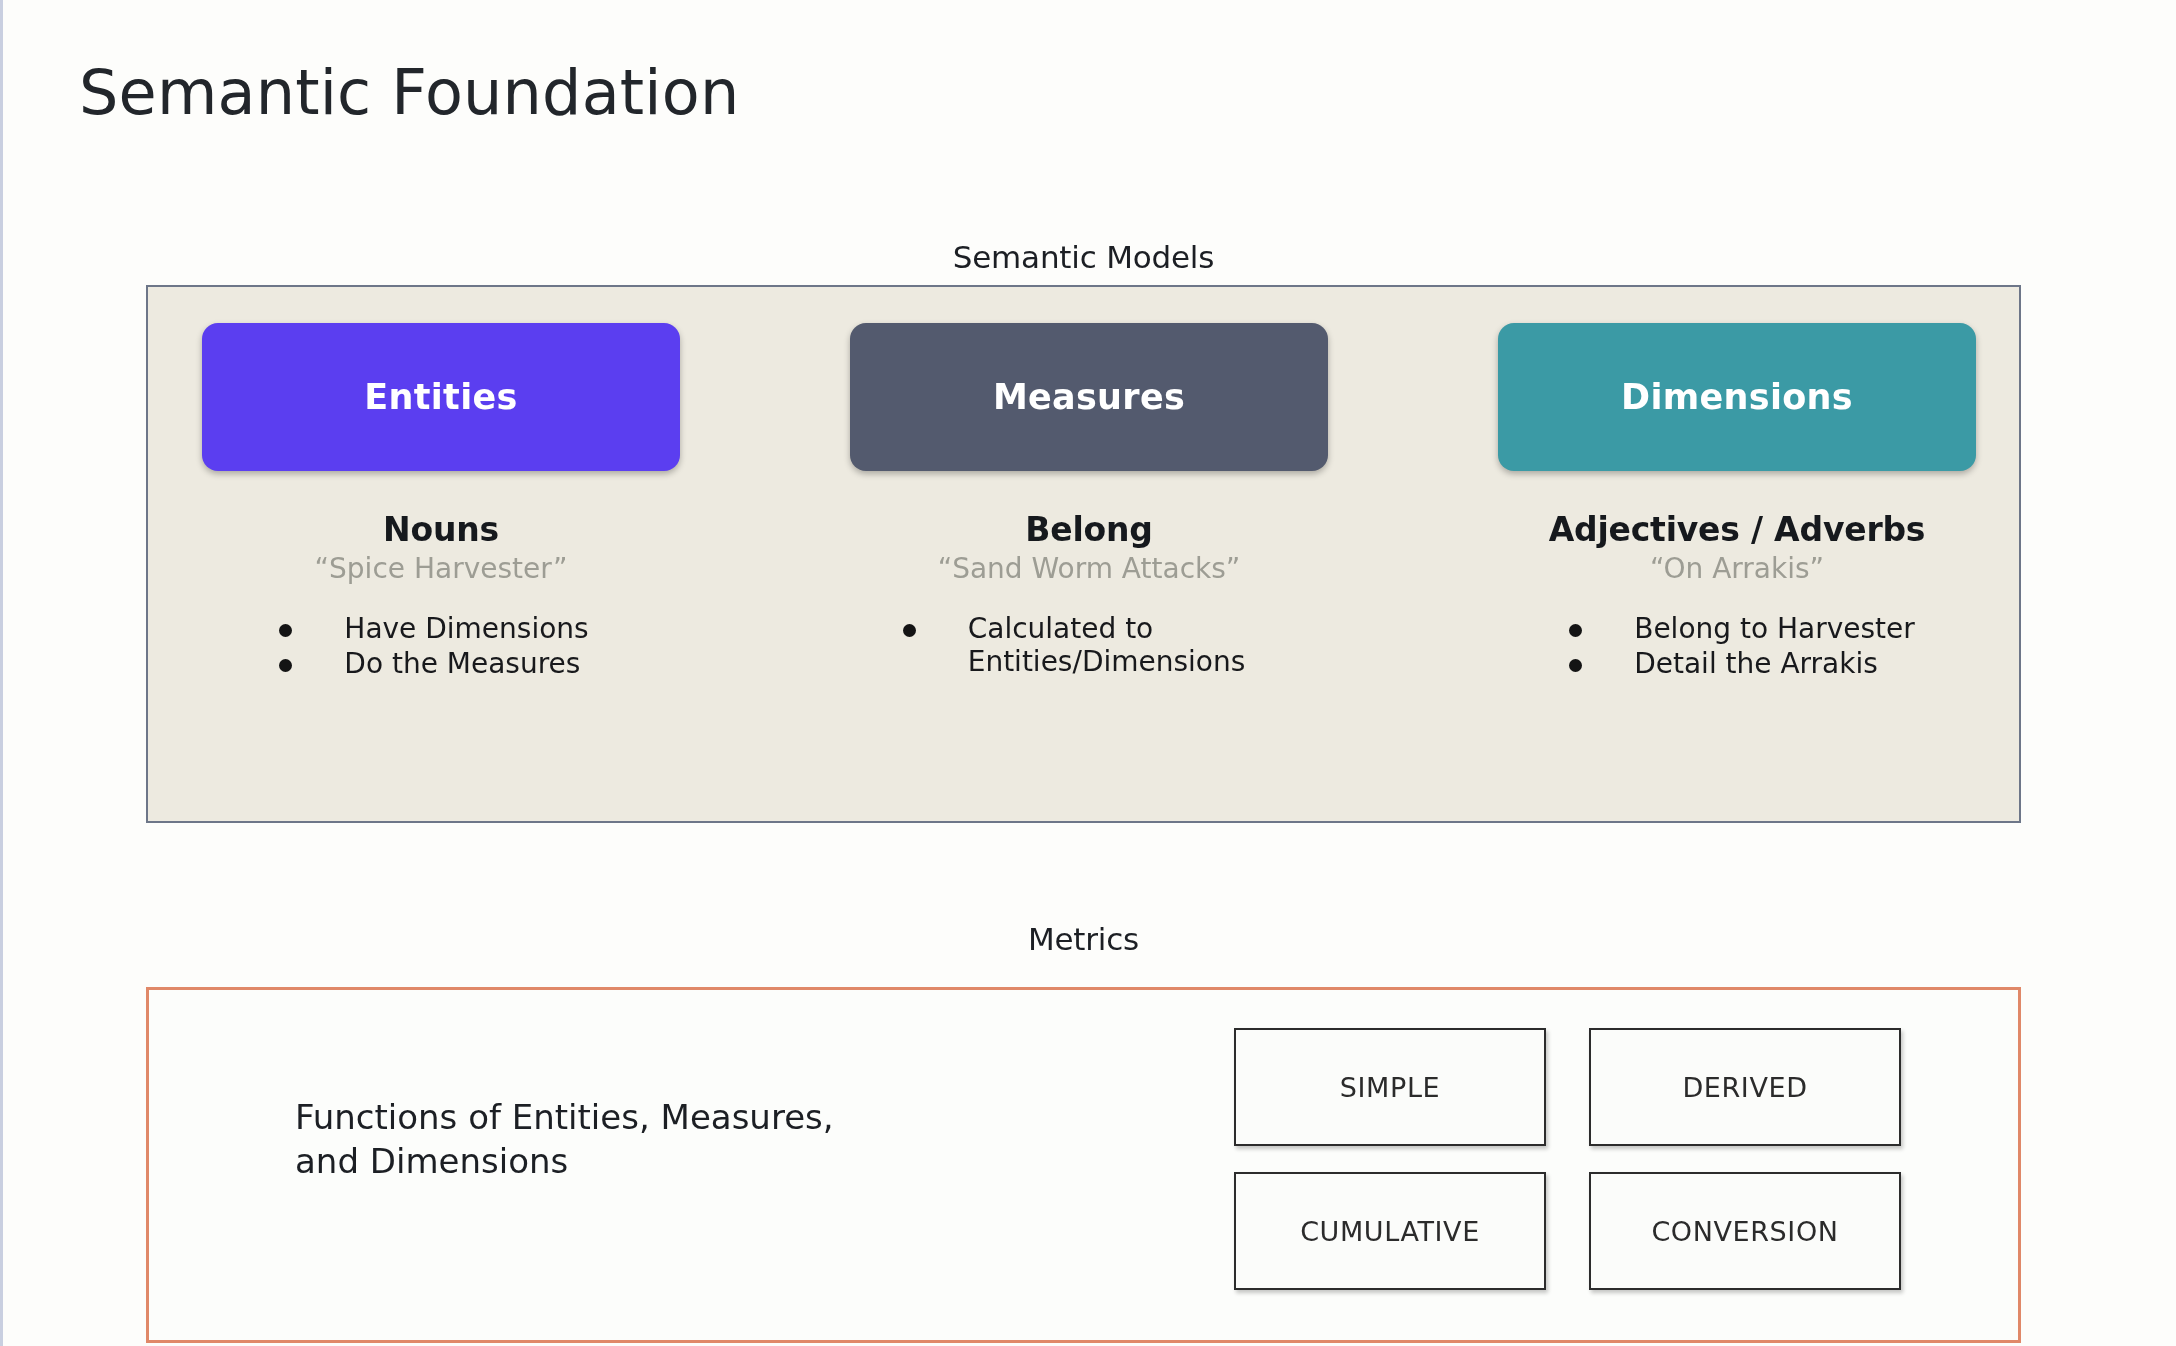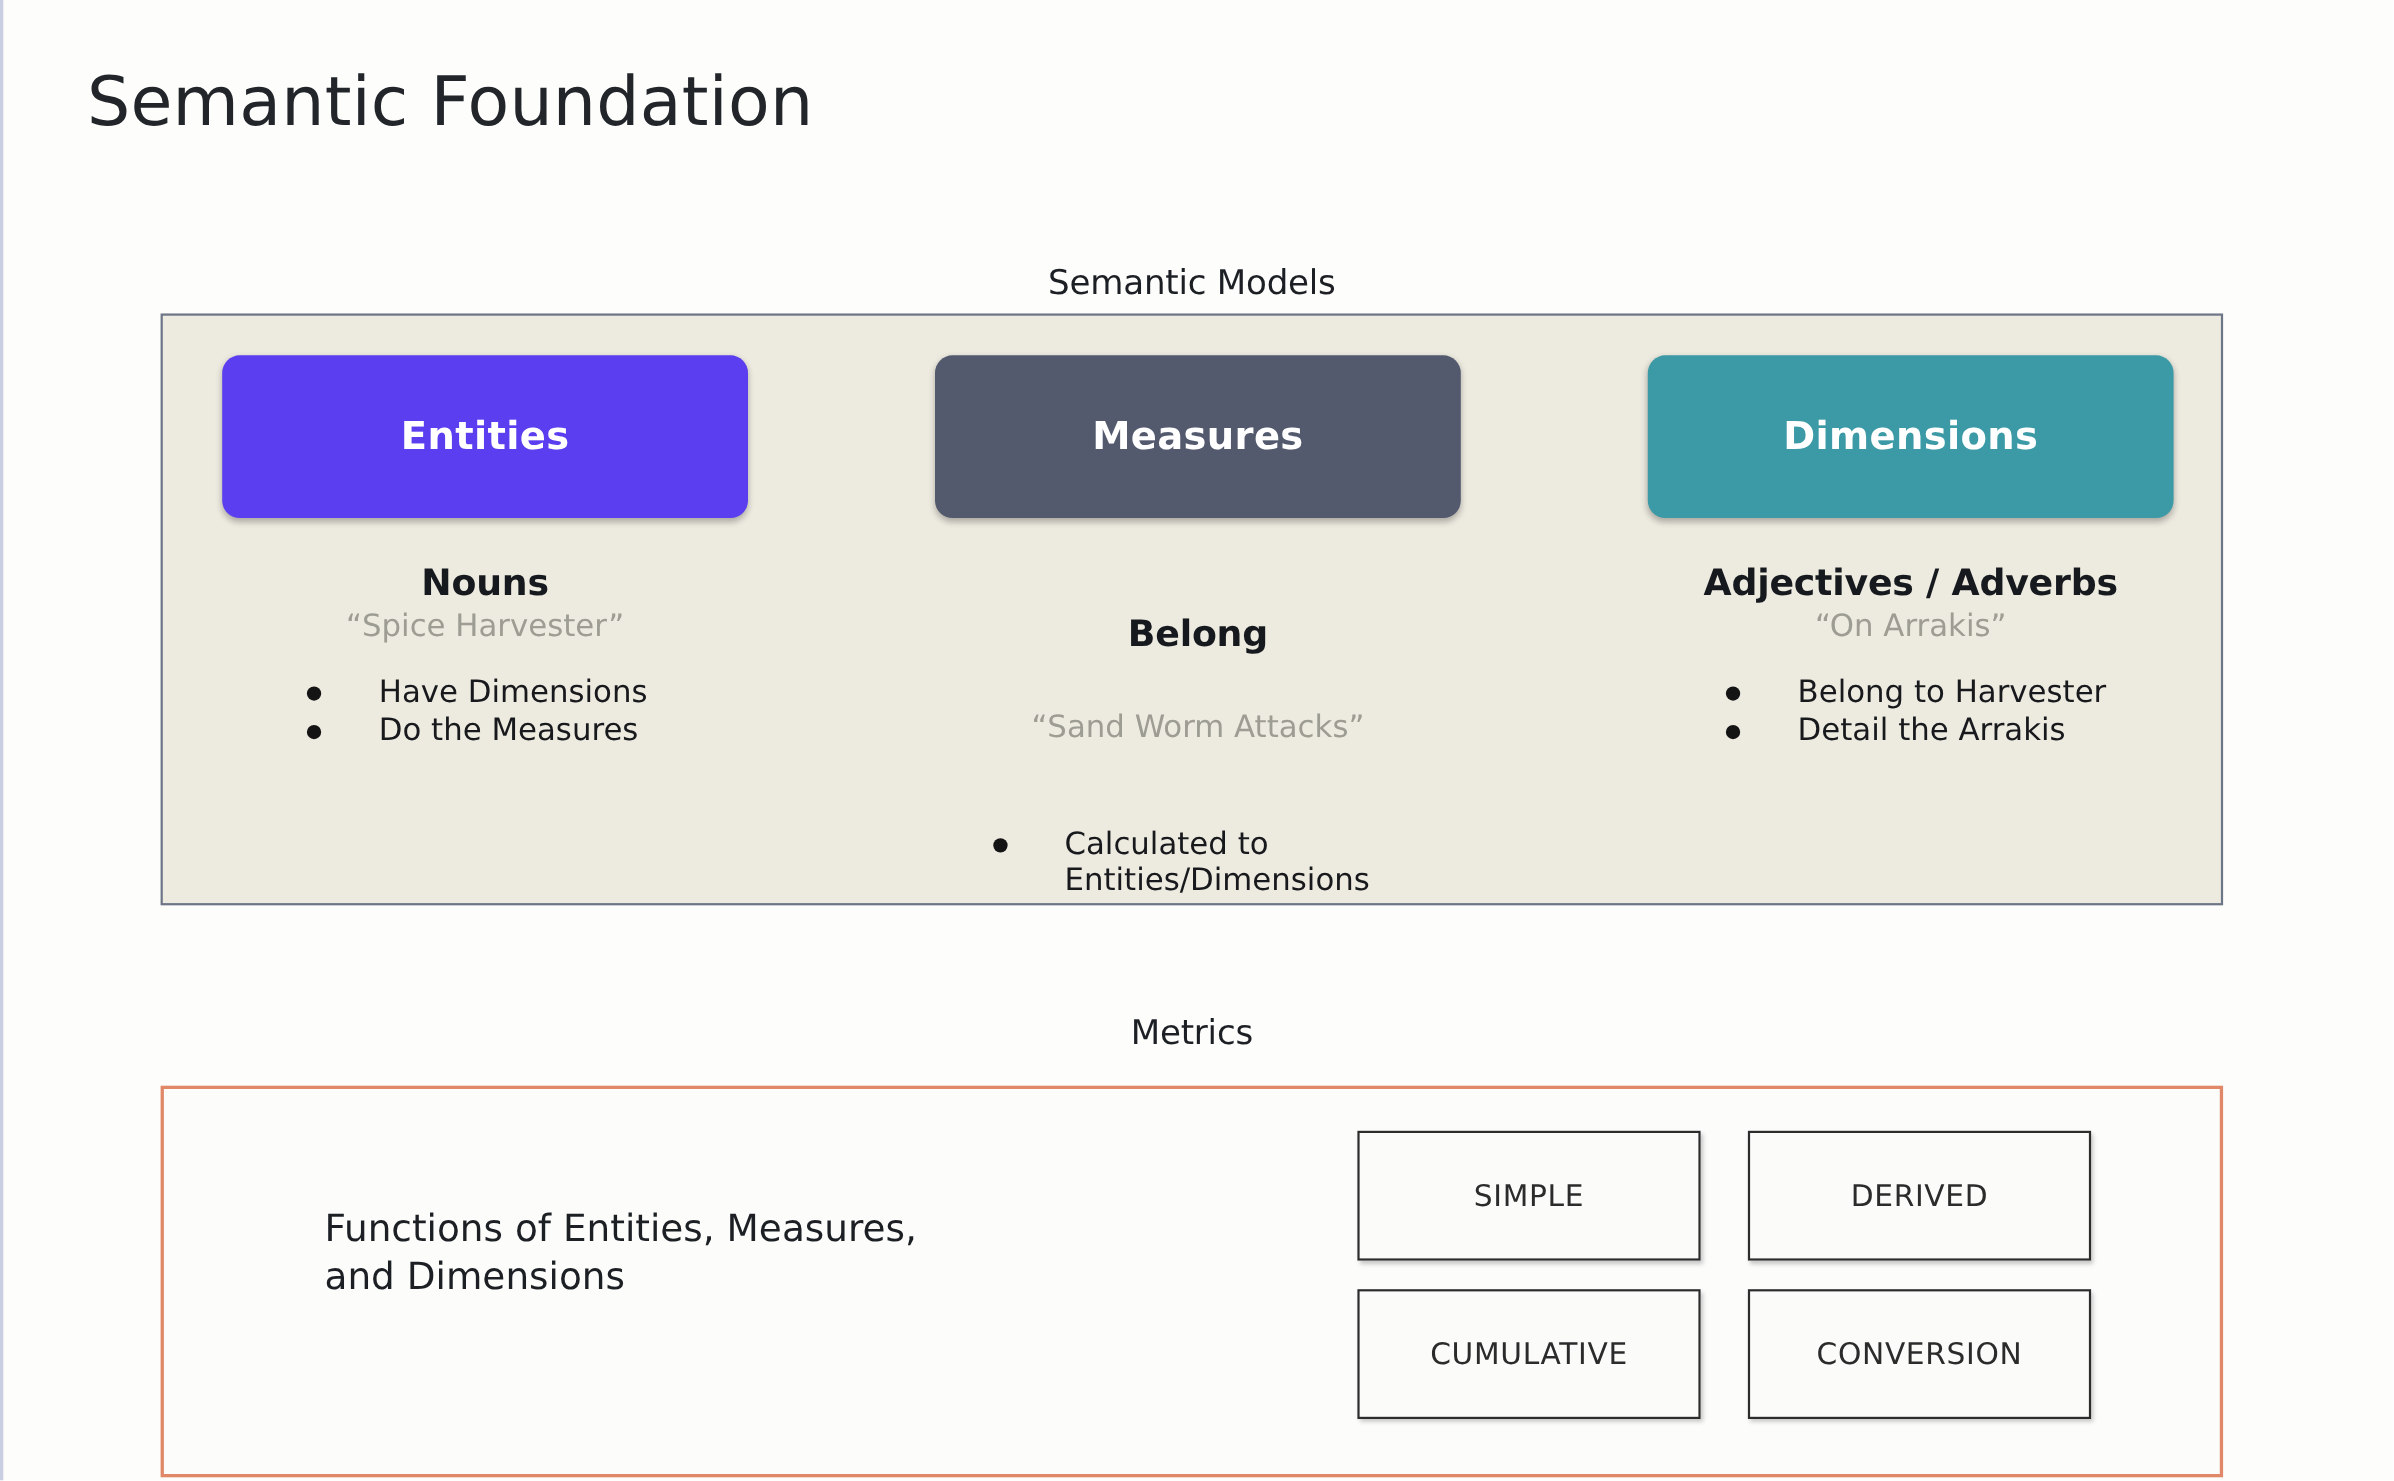--- a/index.html
+++ b/index.html
@@ -74,21 +74,21 @@
     padding: 36px 50px 0 50px;
   }
 
   .model-col {
     width: 470px;
     display: flex;
     flex-direction: column;
     align-items: center;
   }
   .model-col.col-entities   { margin-left: 8px; }
-  .model-col.col-measures   { margin-left: 178px; gap: 46px; }
+  .model-col.col-measures   { margin-left: 178px; }
   .model-col.col-dimensions { margin-left: 178px; }
 
   .model-card {
     width: 478px;
     height: 148px;
     border-radius: 16px;
     display: flex;
     align-items: center;
     justify-content: center;
     color: #ffffff;

